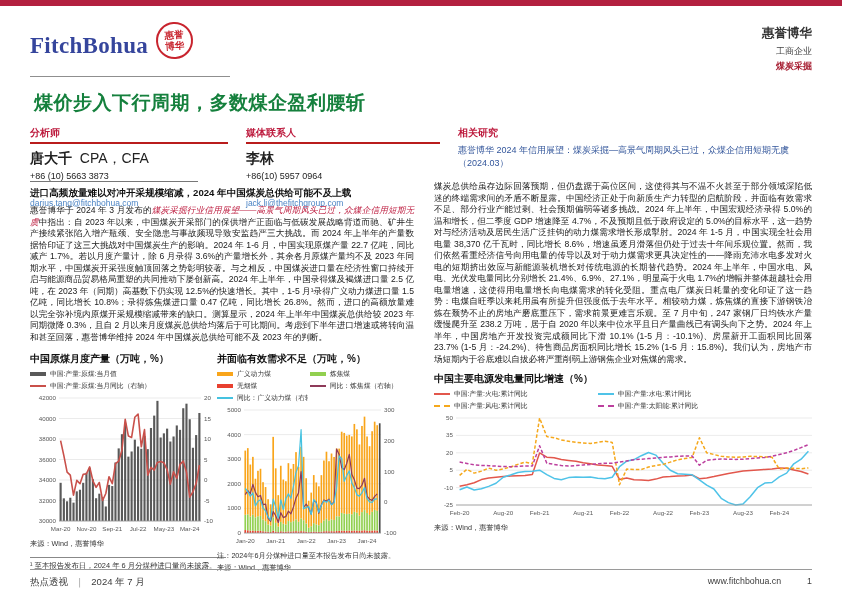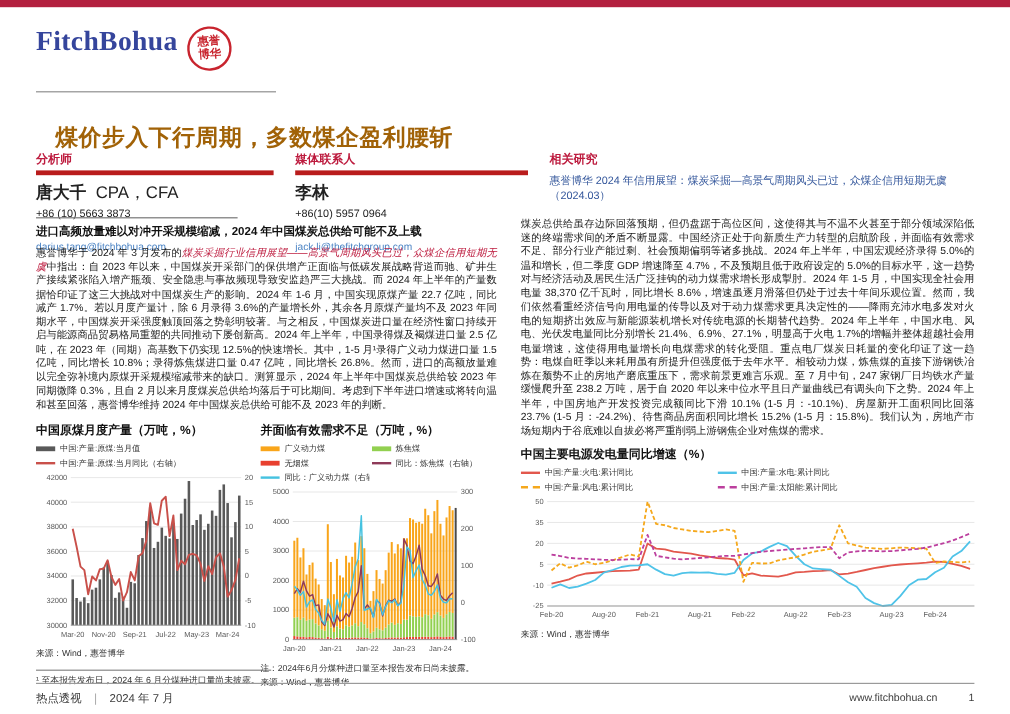--- a/index.html
+++ b/index.html
@@ -1,32 +1,32 @@
 <!DOCTYPE html>
 <html><head>
 <meta charset="utf-8">
 <style>
   html,body{margin:0;padding:0}
   body{width:842px;height:595px;position:relative;background:#fff;overflow:hidden;
        font-family:"Liberation Sans","DejaVu Sans",sans-serif;color:#1f1f1f;}
   .topbar{position:absolute;top:0;left:0;right:0;height:6px;background:#B3203F}
   .header{position:absolute;top:22px;left:30px;right:30px;display:flex;justify-content:space-between;align-items:flex-start}
-  .logo{display:flex;align-items:flex-start;gap:8px}
+  .logo{display:flex;align-items:flex-end;gap:8px}
   .logo-text{font-family:"Liberation Serif","DejaVu Serif",serif;font-weight:bold;font-size:23px;color:#35459C;letter-spacing:.3px}
   .seal{width:33px;height:33px;border:2px solid #C8242E;border-radius:50%;display:flex;flex-direction:column;align-items:center;justify-content:center;color:#C8242E;font-weight:bold;font-size:9.5px;line-height:10.5px;transform:rotate(-4deg)}
   .header-right{text-align:right;padding-top:3px}
   .hr-brand{font-size:12.5px;font-weight:bold;color:#333}
   .hr-sector{font-size:9px;color:#444;margin-top:3px}
   .hr-industry{font-size:9px;color:#A61C30;font-weight:bold;margin-top:2px}
   .title-rule{position:absolute;top:76px;left:30px;width:200px;border-top:1px solid #8f8f8f}
-  h1{position:absolute;top:86px;left:30px;margin:16px;font-size:19px;color:#a16207;font-weight:bold;letter-spacing:.5px}
+  h1{position:absolute;top:86px;left:30px;margin:4px;font-size:19px;color:#15803d;font-weight:bold;letter-spacing:.5px}
   .contacts{position:absolute;top:126px;left:30px;right:30px;display:flex}
   .c1{width:216px}.c2{width:212px}.c3{flex:1;min-width:0}
   .red-head{color:#BD1B3E;font-weight:bold;font-size:10px;padding-bottom:2px}
-  .c1 .red-head,.c2 .red-head{border-bottom:4px solid #b91c1c;margin-right:18px}
+  .c1 .red-head,.c2 .red-head{border-bottom:2px solid #b91c1c;margin-right:18px}
   .c-name{font-size:14px;margin-top:6px;color:#222}
   .c-phone{font-size:9px;margin-top:3px;color:#222}
   .c-mail{display:block;font-size:8.5px;margin-top:17px;color:#4C84C4;text-decoration:none}
   .related-link{display:block;font-size:9px;line-height:13px;color:#33569B;margin-top:2px;text-decoration:none;max-width:365px}
   .columns{position:absolute;top:181px;left:30px;right:30px;display:flex;gap:20px}
   .col-left{width:384px;flex:none}
   .col-right{flex:1;min-width:0}
   .sec-rule{width:168px;border-top:1px solid #777;margin-bottom:5px}
   h2{font-size:9.6px;margin:0 0 5px;color:#111}
   .body-p{font-size:8.6px;line-height:11.5px;text-align:justify;margin:0 0 7px;color:#1a1a1a}
@@ -56,20 +56,25 @@
 
 <div class="topbar"></div>
 
 <div class="header">
   <div class="logo">
     <span class="logo-text">FitchBohua</span>
     <span class="seal">
       <span>惠誉</span>
       <span>博华</span>
     </span>
+  </div>
+  <div class="header-right">
+    <div class="hr-brand">惠誉博华</div>
+    <div class="hr-sector">工商企业</div>
+    <div class="hr-industry">煤炭采掘</div>
   </div>
 </div>
 
 <div class="title-rule"></div>
 <h1>煤价步入下行周期，多数煤企盈利腰斩</h1>
 
 <div class="contacts">
   <div class="c1">
     <div class="red-head">分析师</div>
     <div class="c-name"><b>唐大千</b>&nbsp;&nbsp;<span>CPA，CFA</span></div>

